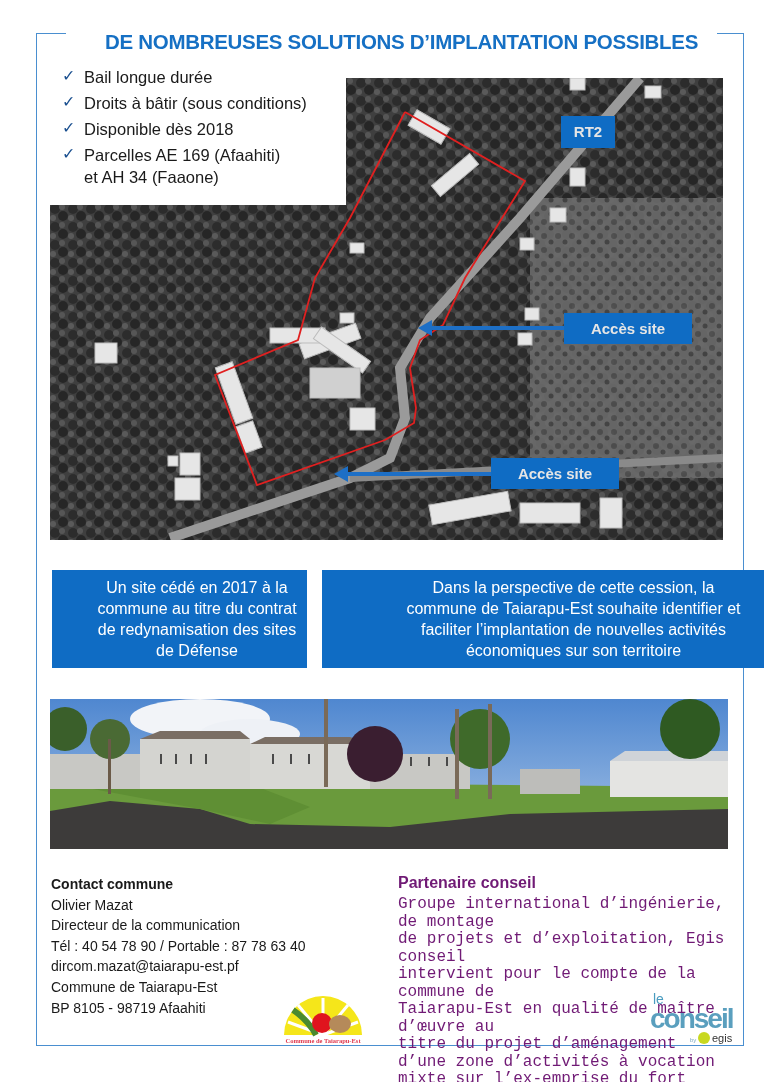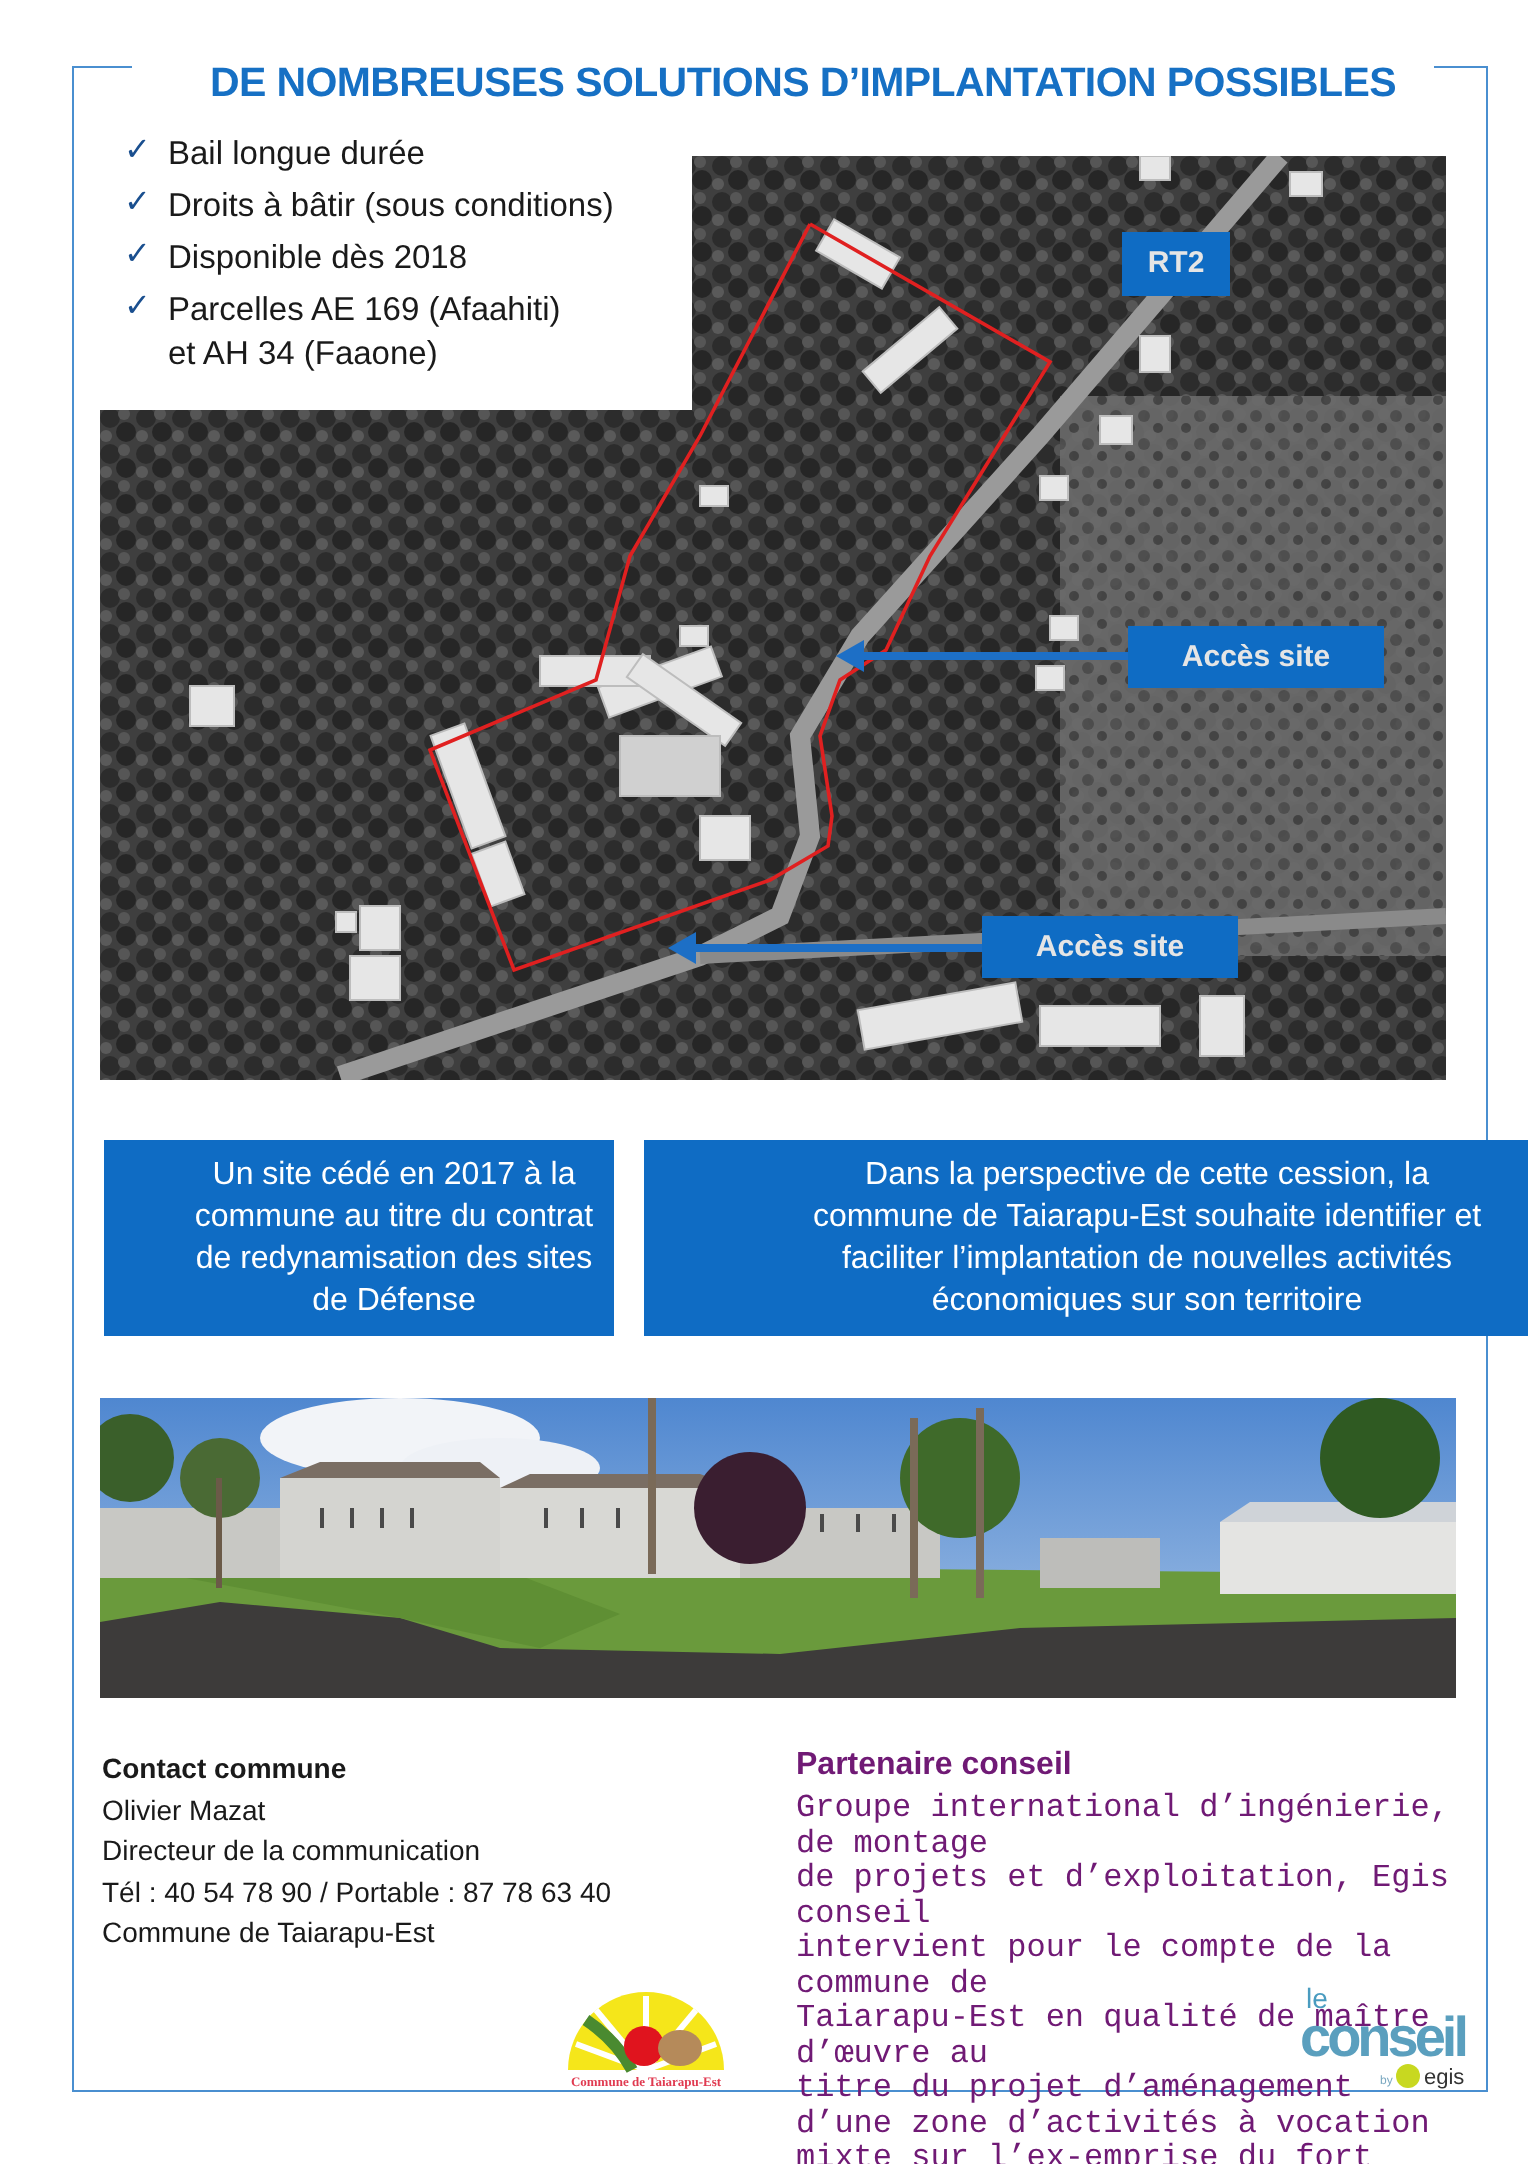--- a/index.html
+++ b/index.html
@@ -185,21 +185,23 @@
     <rect x="405" y="10" width="4" height="90" fill="#7a6a58"></rect>
     <rect x="438" y="5" width="4" height="95" fill="#7a6a58"></rect>
   </svg>
 </div>
 
 <div class="contact">
   <div class="h">Contact commune</div>
   <div>Olivier Mazat</div>
   <div>Directeur de la communication</div>
   <div>Tél : 40 54 78 90 / Portable : 87 78 63 40</div>
+  <div>dircom.mazat@taiarapu-est.pf</div>
   <div>Commune de Taiarapu-Est</div>
+  <div>BP 8105 - 98719 Afaahiti</div>
 </div>
 
 <div class="logo-commune">
   <svg width="90" height="55" viewBox="0 0 90 55">
     <path d="M6 45 A39 39 0 0 1 84 45 Z" fill="#f5e61a"></path>
     <g stroke="#ffffff" stroke-width="3">
       <line x1="45" y1="45" x2="45" y2="8"></line>
       <line x1="45" y1="45" x2="20" y2="15"></line>
       <line x1="45" y1="45" x2="70" y2="15"></line>
       <line x1="45" y1="45" x2="10" y2="32"></line>

